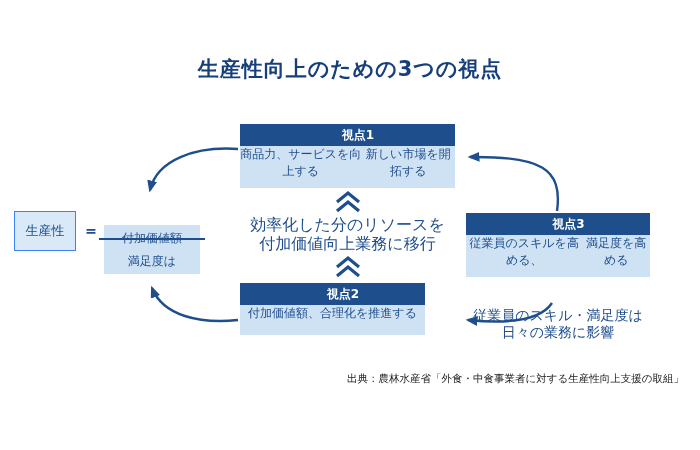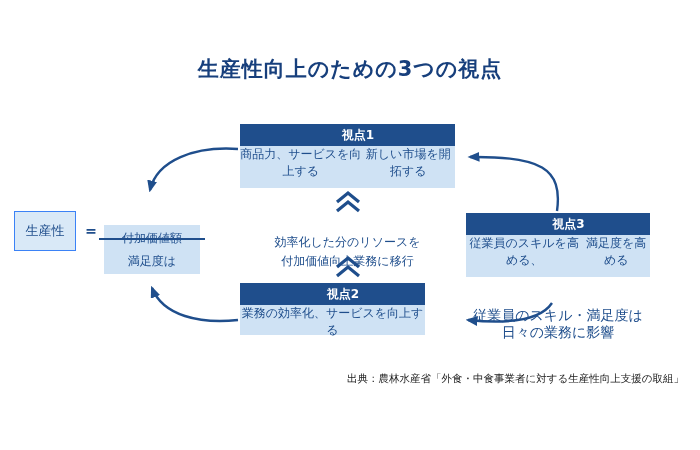--- a/index.html
+++ b/index.html
@@ -42,21 +42,21 @@
     text-align:center;font-size:16px;font-weight:bold;color:#1f4e8c;
   }
   .fbox{
     position:absolute;left:104px;width:96px;height:26px;background:#cfe2f4;
     display:flex;align-items:center;justify-content:center;font-size:12px;color:#1f4e8c;
   }
   .num{top:205px;margin-top:20px;}
   .den{top:248px;}
   .fline{position:absolute;left:99px;top:238px;width:106px;height:2px;background:#1f4e8c;}
 
-  .cnote{position:absolute;left:240px;top:233px;width:215px;text-align:center;font-size:12px;color:#1f4e8c;}
+  .cnote{position:absolute;left:240px;top:215px;width:215px;text-align:center;font-size:16px;color:#1f4e8c;}
   .cnote div{line-height:19px;}
   .snote{position:absolute;left:466px;top:307px;width:184px;text-align:center;font-size:14px;color:#1f4e8c;}
   .snote div{line-height:17px;}
   .source{position:absolute;right:16px;top:372px;font-size:10.5px;color:#1a1a1a;}
 </style>
 </head>
 <body>
 
 <div class="stage">
 
@@ -104,21 +104,21 @@
     <div class="vhead">視点1</div>
     <div class="vbody">
       <div>商品力、サービスを向上する</div>
       <div>新しい市場を開拓する</div>
     </div>
   </div>
 
   <div class="vbox vp2">
     <div class="vhead">視点2</div>
     <div class="vbody">
-      <div>業務の効率化、サービスを向上する</div>
+      <div>付加価値額、合理化を推進する</div>
     </div>
   </div>
 
   <div class="vbox vp3">
     <div class="vhead">視点3</div>
     <div class="vbody">
       <div>従業員のスキルを高める、</div>
       <div>満足度を高める</div>
     </div>
   </div>

